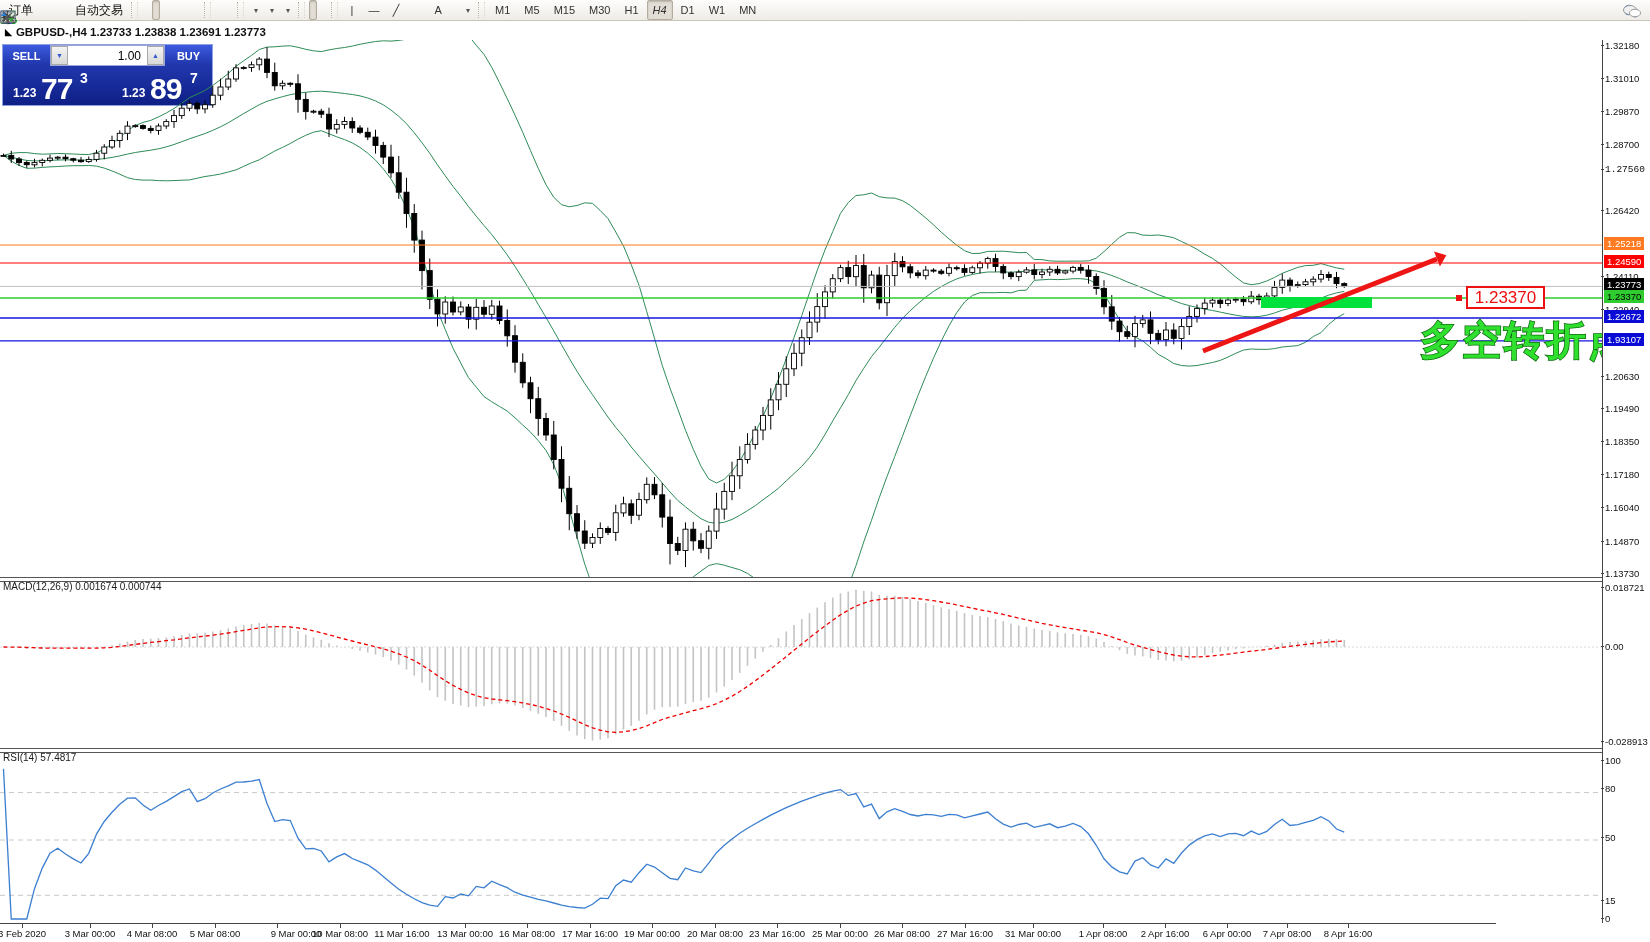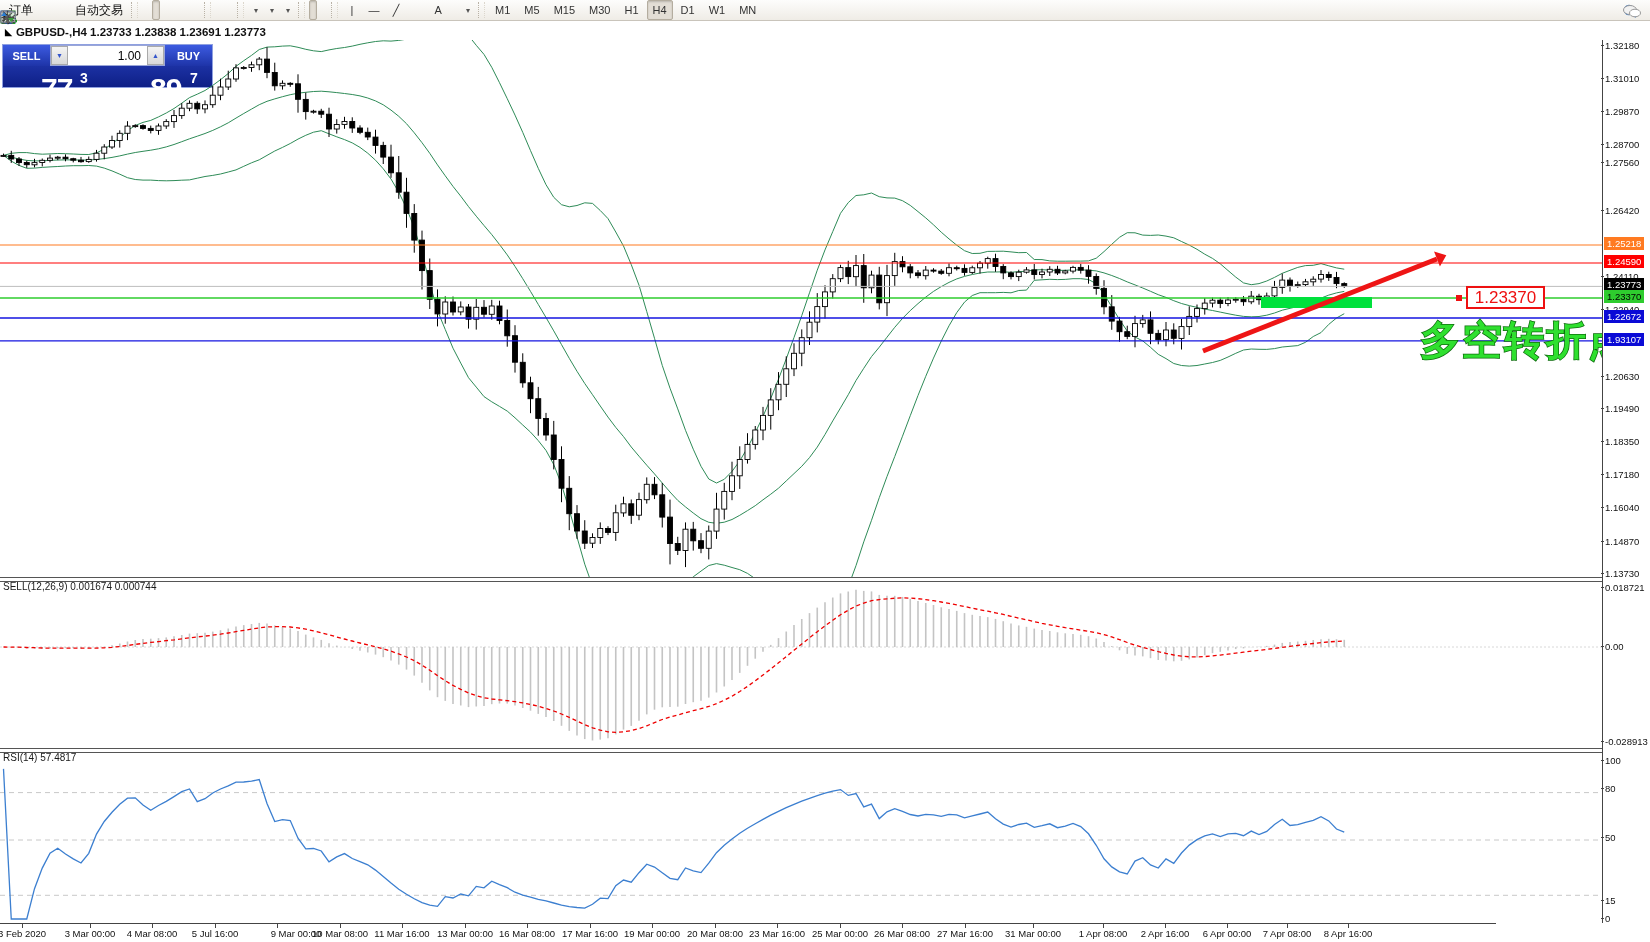--- a/index.html
+++ b/index.html
@@ -4,34 +4,34 @@
 <style>
   html,body{margin:0;padding:0;background:#fff;}
   #app{position:relative;width:1650px;height:942px;overflow:hidden;background:#fff;
        font-family:"Liberation Sans",sans-serif;-webkit-font-smoothing:antialiased;}
   
   #toolbar{position:absolute;left:0;top:0;width:1650px;height:21px;
     background:linear-gradient(#fdfdfc,#efece6);border-bottom:1px solid #c9c4bb;
     display:flex;align-items:center;padding-left:2px;box-sizing:border-box;white-space:nowrap;}
   .tb-btn{display:inline-flex;align-items:center;height:18px;padding:0 3px;margin:0 1px;
     border:1px solid transparent;border-radius:2px;font-size:12px;color:#222;cursor:default;}
-  .tb-btn.active{background:#e3ded5;border:1px solid #b4ad9f;box-shadow:inset 0 1px 2px rgba(0,0,0,.18);}
+  .tb-btn.active{background:#e3ded5;border:1px solid #b4ad9f;box-shadow:inset 0 1px 2px rgba(0,0,0,.18);font-style:italic;}
   .tb-btn svg{display:block;}
   .tb-sep{display:inline-block;width:5px;height:16px;margin:0 3px;
     border-left:1px dotted #b9b2a6;border-right:1px dotted #dcd7cd;}
   .tb-label{font-size:12px;color:#111;margin-left:2px;}
   .tb-tf{font-size:11px;color:#333;padding:0 5px;}
   .tb-dd{font-size:8px;color:#555;margin-left:2px;}
   #tb-right{position:absolute;right:8px;top:1px;display:flex;align-items:center;}
   
   #chart-title{position:absolute;left:5px;top:26px;font-size:11.5px;font-weight:600;color:#111;
     display:flex;align-items:center;}
   #chart-title .tri{color:#000;font-size:9px;margin-right:4px;}
   
-  #trade-widget{position:absolute;left:2px;top:44px;width:211px;height:44px;
+  #trade-widget{position:absolute;left:2px;top:44px;width:211px;height:62px;
     background:linear-gradient(#2a43c0,#0e1f86);border:1px solid #8fa0e0;box-sizing:border-box;}
   #tw-top{position:absolute;left:0;top:0;width:100%;height:21px;display:flex;}
   .tw-btn{width:47px;height:21px;background:linear-gradient(#3c5be0,#1e34a8);color:#fff;
     font-size:11px;font-weight:bold;display:flex;align-items:center;justify-content:center;cursor:pointer;}
   #tw-vol{flex:1;display:flex;background:#fff;border:1px solid #9aa6d8;box-sizing:border-box;height:21px;}
   .tw-step{width:17px;background:linear-gradient(#f4f4f4,#d8d8d8);border:1px solid #aaa;box-sizing:border-box;
     color:#3355cc;font-size:7px;display:flex;align-items:center;justify-content:center;cursor:pointer;}
   #tw-vol-val{flex:1;font-size:12px;color:#000;text-align:right;padding:3px 6px 0 0;}
   .tw-price{position:absolute;top:21px;height:41px;width:104px;color:#fff;}
   .tw-price .small{position:absolute;bottom:7px;font-size:12px;font-weight:bold;}
@@ -695,21 +695,21 @@
       <polygon fill="#ee1515" points="1446.3065477863076,215.3410154002551 1439.927187679796,226.4452382290462 1434.072812320204,211.5547617709538"></polygon>
       <rect x="1456" y="255" width="6" height="6" fill="#ee1111"></rect>
       <rect x="1467" y="247" width="77" height="21" fill="#fff" stroke="#ee1111" stroke-width="2"></rect>
       <text x="1505.5" y="263" text-anchor="middle" font-size="17" fill="#ee1111" font-family="Liberation Sans,sans-serif">1.23370</text>
       <text x="1420" y="314" font-size="40" font-weight="bold" fill="#2fe02f" stroke="#0d6b0d" stroke-width="1.5" paint-order="stroke" letter-spacing="2" font-family="DejaVu Sans,sans-serif">多空转折点</text>
     </svg>
 
   <div class="panel-sep" style="top:577px;"></div>
 
   <div class="ind-label" style="top:581px;">
-    <span>SELL(12,26,9)</span>&nbsp;<span>0.001674</span>&nbsp;<span>0.000744</span>
+    <span>MACD(12,26,9)</span>&nbsp;<span>0.001674</span>&nbsp;<span>0.000744</span>
   </div>
   <svg id="macd-svg" width="1602" height="169" style="top:579px;">
       <line x1="0" y1="68" x2="1602" y2="68" stroke="#d8d8d8" stroke-dasharray="2 2"></line>
       <line x1="3.5" y1="68" x2="3.5" y2="68.0" stroke="#c4c4c4" stroke-width="1.6"></line>
       <line x1="11.25" y1="68" x2="11.25" y2="68.3" stroke="#c4c4c4" stroke-width="1.6"></line>
       <line x1="19" y1="68" x2="19" y2="68.9" stroke="#c4c4c4" stroke-width="1.6"></line>
       <line x1="26.75" y1="68" x2="26.75" y2="69.5" stroke="#c4c4c4" stroke-width="1.6"></line>
       <line x1="34.5" y1="68" x2="34.5" y2="69.8" stroke="#c4c4c4" stroke-width="1.6"></line>
       <line x1="42.25" y1="68" x2="42.25" y2="69.8" stroke="#c4c4c4" stroke-width="1.6"></line>
       <line x1="50" y1="68" x2="50" y2="69.6" stroke="#c4c4c4" stroke-width="1.6"></line>
@@ -893,21 +893,21 @@
       <line x1="0" y1="90.0" x2="1602" y2="90.0" stroke="#c8c8c8" stroke-dasharray="5 4"></line>
       <line x1="0" y1="145.3" x2="1602" y2="145.3" stroke="#c8c8c8" stroke-dasharray="5 4"></line>
       <polyline fill="none" stroke="#3c7fd0" stroke-width="1.3" points="3.5,18.9 11.25,169.0 19,169.0 26.75,169.0 34.5,138.7 42.25,118.1 50,103.3 57.75,98.3 65.5,104.0 73.25,108.9 81,113.0 88.75,103.3 96.5,84.1 104.25,71.5 112,62.3 119.75,54.3 127.5,48.2 135.25,47.8 143,55.0 150.75,60.2 158.5,55.5 166.25,51.4 174,46.6 181.75,41.7 189.5,39.0 197.25,51.7 205,48.7 212.75,43.0 220.5,39.0 228.25,35.8 236,32.1 243.75,32.0 251.5,31.2 259.25,29.5 267,53.5 274.75,71.6 282.5,69.7 290.25,70.5 298,88.2 305.75,98.9 313.5,98.5 321.25,101.0 329,111.9 336.75,106.9 344.5,103.6 352.25,108.5 360,111.6 367.75,114.8 375.5,120.1 383.25,126.4 391,133.0 398.75,139.2 406.5,144.2 414.25,148.8 422,152.6 429.75,155.2 437.5,156.3 445.25,146.7 453,148.0 460.75,144.0 468.5,145.8 476.25,136.4 484,137.8 491.75,131.2 499.5,134.6 507.25,137.7 515,142.2 522.75,145.1 530.5,147.1 538.25,149.3 546,150.9 553.75,153.0 561.5,155.1 569.25,156.6 577,157.5 584.75,158.1 592.5,154.3 600.25,148.2 608,148.6 615.75,135.6 623.5,130.0 631.25,132.2 639,122.7 646.75,114.2 654.5,117.1 662.25,122.8 670,128.4 677.75,129.7 685.5,118.0 693.25,120.8 701,122.6 708.75,113.2 716.5,102.7 724.25,95.2 732,89.1 739.75,83.2 747.5,78.2 755.25,73.7 763,69.4 770.75,65.2 778.5,61.3 786.25,57.7 794,54.3 801.75,51.2 809.5,48.3 817.25,45.6 825,43.2 832.75,41.2 840.5,39.6 848.25,45.4 856,43.5 863.75,56.9 871.5,54.1 879.25,68.6 887,61.8 894.75,58.7 902.5,61.4 910.25,64.5 918,66.0 925.75,64.3 933.5,64.9 941.25,66.3 949,64.4 956.75,64.9 964.5,67.9 972.25,65.9 980,64.0 987.75,62.0 995.5,68.8 1003.25,74.1 1011,77.1 1018.75,74.5 1026.5,73.2 1034.25,77.4 1042,75.7 1049.75,73.8 1057.5,77.7 1065.25,76.2 1073,73.4 1080.75,76.6 1088.5,83.8 1096.25,95.3 1104,108.8 1111.75,116.9 1119.5,121.9 1127.25,124.0 1135,111.1 1142.75,107.7 1150.5,114.9 1158.25,118.0 1166,108.9 1173.75,113.3 1181.5,103.0 1189.25,95.1 1197,89.6 1204.75,85.9 1212.5,83.9 1220.25,86.6 1228,83.9 1235.75,83.4 1243.5,85.7 1251.25,81.1 1259,84.6 1266.75,81.4 1274.5,74.5 1282.25,69.2 1290,75.5 1297.75,74.7 1305.5,72.4 1313.25,70.3 1321,66.7 1328.75,70.9 1336.5,79.0 1344.25,82.2"></polyline>
     </svg>
 
   <div id="price-scale">
       <div class="ps-tick" style="top: 0px;">1.32180</div>
       <div class="ps-tick" style="top: 33px;">1.31010</div>
       <div class="ps-tick" style="top: 66px;">1.29870</div>
       <div class="ps-tick" style="top: 99px;">1.28700</div>
-      <div class="ps-tick" style="top: 117px;">1.27560</div>
+      <div class="ps-tick" style="top: 124px; font-family: Liberation Mono, monospace;">1.27560</div>
       <div class="ps-tick" style="top: 165px;">1.26420</div>
       <div class="ps-tick" style="top: 231px;">1.24110</div>
       <div class="ps-tick" style="top: 264px;">1.22940</div>
       <div class="ps-tick" style="top: 331px;">1.20630</div>
       <div class="ps-tick" style="top: 363px;">1.19490</div>
       <div class="ps-tick" style="top: 396px;">1.18350</div>
       <div class="ps-tick" style="top: 429px;">1.17180</div>
       <div class="ps-tick" style="top: 462px;">1.16040</div>
       <div class="ps-tick" style="top: 496px;">1.14870</div>
       <div class="ps-tick" style="top: 528px;">1.13730</div>
@@ -928,21 +928,21 @@
     </div>
 
   <div id="time-axis">
       <div class="ta-tick" style="left: 22px;"></div>
       <div class="ta-label" style="left: 22px;">3 Feb 2020</div>
       <div class="ta-tick" style="left: 90px;"></div>
       <div class="ta-label" style="left: 90px;">3 Mar 00:00</div>
       <div class="ta-tick" style="left: 152px;"></div>
       <div class="ta-label" style="left: 152px;">4 Mar 08:00</div>
       <div class="ta-tick" style="left: 215px;"></div>
-      <div class="ta-label" style="left: 215px;">5 Jul 16:00</div>
+      <div class="ta-label" style="left: 215px;">5 Mar 08:00</div>
       <div class="ta-tick" style="left: 277px;"></div>
       <div class="ta-label" style="left: 288px; margin-left: 8px;">9 Mar 00:00</div>
       <div class="ta-tick" style="left: 340px;"></div>
       <div class="ta-label" style="left: 340px;">10 Mar 08:00</div>
       <div class="ta-tick" style="left: 402px;"></div>
       <div class="ta-label" style="left: 402px;">11 Mar 16:00</div>
       <div class="ta-tick" style="left: 465px;"></div>
       <div class="ta-label" style="left: 465px;">13 Mar 00:00</div>
       <div class="ta-tick" style="left: 527px;"></div>
       <div class="ta-label" style="left: 527px;">16 Mar 08:00</div>

